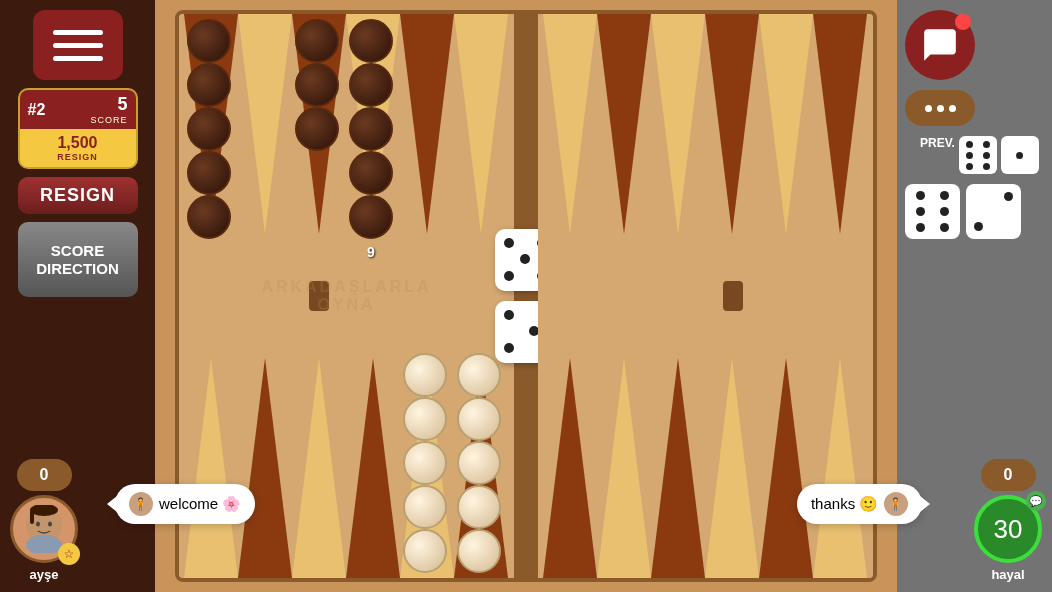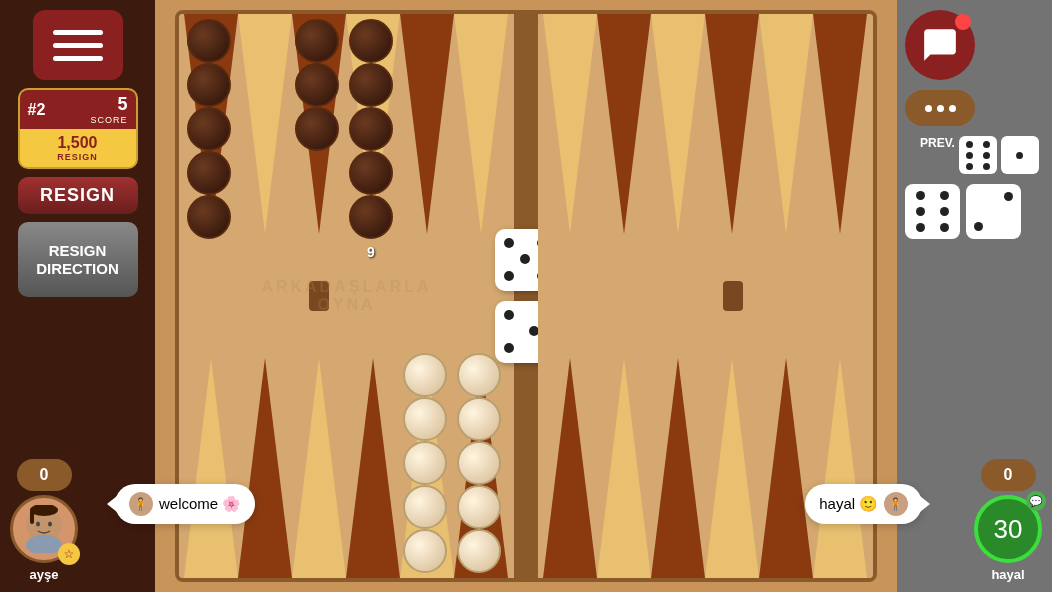--- a/index.html
+++ b/index.html
@@ -531,21 +531,21 @@
       <span>1,500</span>
       <span class="credits-label">RESIGN</span>
     </div>
   </div>
 
   <div class="resign-btn">
     <span>RESIGN</span>
   </div>
 
   <div class="change-dir-btn">
-    <span>RESIGN DIRECTION</span>
+    <span>SCORE DIRECTION</span>
   </div>
 </div>
 
 <div class="board-container">
   <div class="board">
 
     <div class="board-half" style="background:#d4a870; position:relative; overflow:hidden;">
 
       <div style="position:absolute;top:0;left:0;display:flex;">
         <div class="spike spike-dark" style="margin-left:5px;"></div>
@@ -730,21 +730,21 @@
   </div>
   <span class="player-name">ayşe</span>
 </div>
 
 <div class="chat-left">
   <div class="mini-avatar">🧍</div>
   <span>welcome 🌸</span>
 </div>
 
 <div class="chat-right">
-  <span>hayal 🙂</span>
+  <span>thanks 🙂</span>
   <div class="mini-avatar">🧍</div>
 </div>
 
 <div class="player-right">
   <div class="score-counter">0</div>
   <div class="timer-circle">
     <div class="timer-inner">
       <span>30</span>
     </div>
     <div class="chat-bubble-icon">

